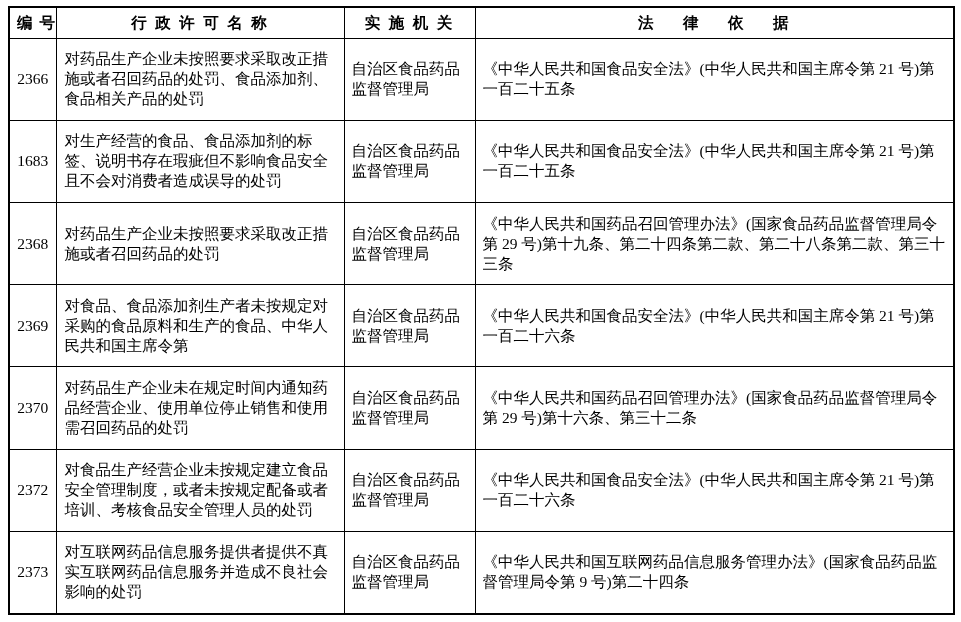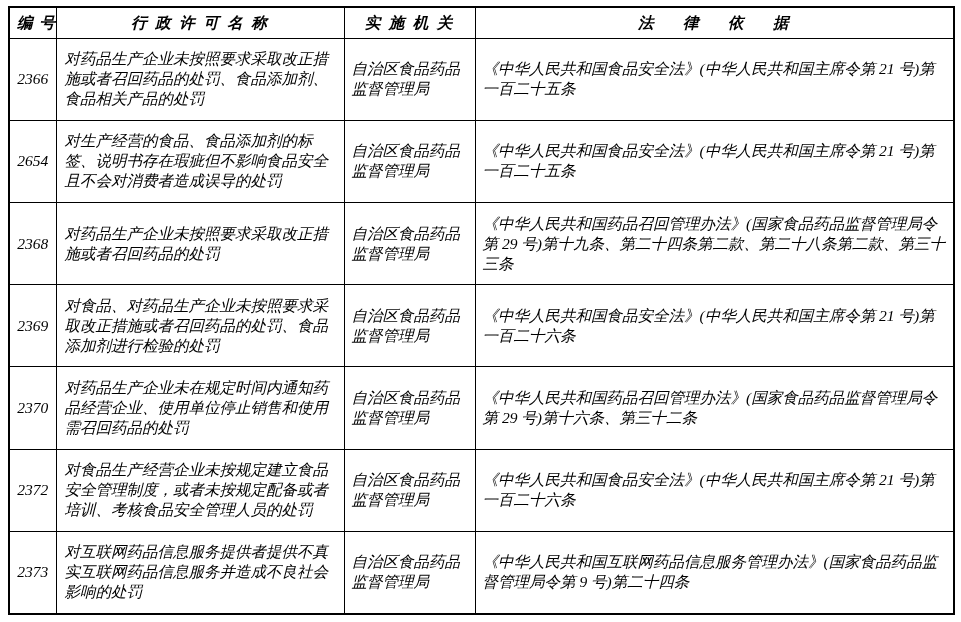--- a/index.html
+++ b/index.html
@@ -9,21 +9,20 @@
     width: 961px;
     height: 622px;
     font-family: "Liberation Serif", "DejaVu Serif", serif;
     color: #000000;
   }
   .page {
     width: 846px;
     height: 622px;
     box-sizing: border-box;
     padding: 6px 8px 22px 8px;
-    font-style: italic;
   }
   table.license-table {
     border-collapse: collapse;
     table-layout: fixed;
     width: 945px;
     height: 609px;
     border: 2px solid #000000;
     background: #ffffff;
   }
   col.c-id     { width: 47px;  }
@@ -78,34 +77,34 @@
       </tr>
     </thead>
     <tbody>
       <tr>
         <td class="cell-id">2366</td>
         <td class="cell-name">对药品生产企业未按照要求采取改正措施或者召回药品的处罚、食品添加剂、食品相关产品的处罚</td>
         <td class="cell-agency">自治区食品药品监督管理局</td>
         <td class="cell-legal">《中华人民共和国食品安全法》(中华人民共和国主席令第 21 号)第一百二十五条</td>
       </tr>
       <tr>
-        <td class="cell-id">2654</td>
+        <td class="cell-id">1683</td>
         <td class="cell-name">对生产经营的食品、食品添加剂的标签、说明书存在瑕疵但不影响食品安全且不会对消费者造成误导的处罚</td>
         <td class="cell-agency">自治区食品药品监督管理局</td>
         <td class="cell-legal">《中华人民共和国食品安全法》(中华人民共和国主席令第 21 号)第一百二十五条</td>
       </tr>
       <tr>
         <td class="cell-id">2368</td>
         <td class="cell-name">对药品生产企业未按照要求采取改正措施或者召回药品的处罚</td>
         <td class="cell-agency">自治区食品药品监督管理局</td>
         <td class="cell-legal">《中华人民共和国药品召回管理办法》(国家食品药品监督管理局令第 29 号)第十九条、第二十四条第二款、第二十八条第二款、第三十三条</td>
       </tr>
       <tr>
         <td class="cell-id">2369</td>
-        <td class="cell-name">对食品、对药品生产企业未按照要求采取改正措施或者召回药品的处罚、食品添加剂进行检验的处罚</td>
+        <td class="cell-name">对食品、食品添加剂生产者未按规定对采购的食品原料和生产的食品、中华人民共和国主席令第</td>
         <td class="cell-agency">自治区食品药品监督管理局</td>
         <td class="cell-legal">《中华人民共和国食品安全法》(中华人民共和国主席令第 21 号)第一百二十六条</td>
       </tr>
       <tr>
         <td class="cell-id">2370</td>
         <td class="cell-name">对药品生产企业未在规定时间内通知药品经营企业、使用单位停止销售和使用需召回药品的处罚</td>
         <td class="cell-agency">自治区食品药品监督管理局</td>
         <td class="cell-legal">《中华人民共和国药品召回管理办法》(国家食品药品监督管理局令第 29 号)第十六条、第三十二条</td>
       </tr>
       <tr>

